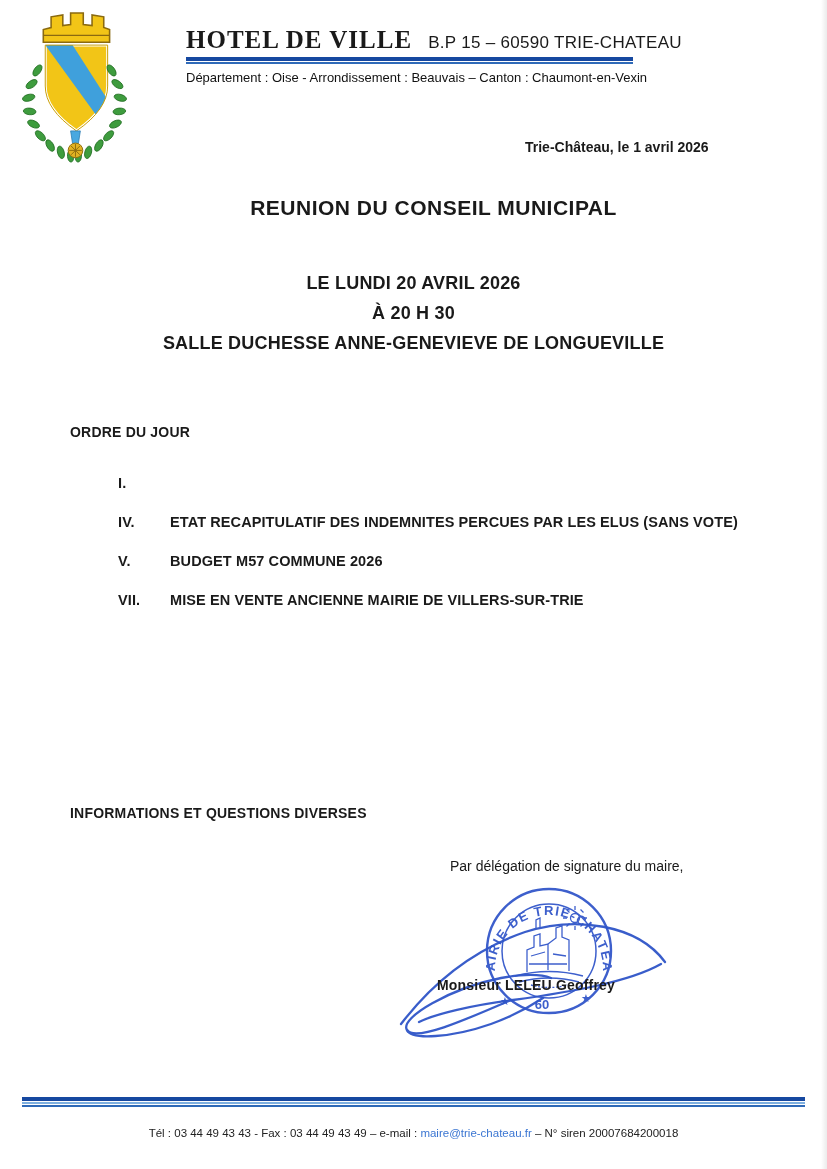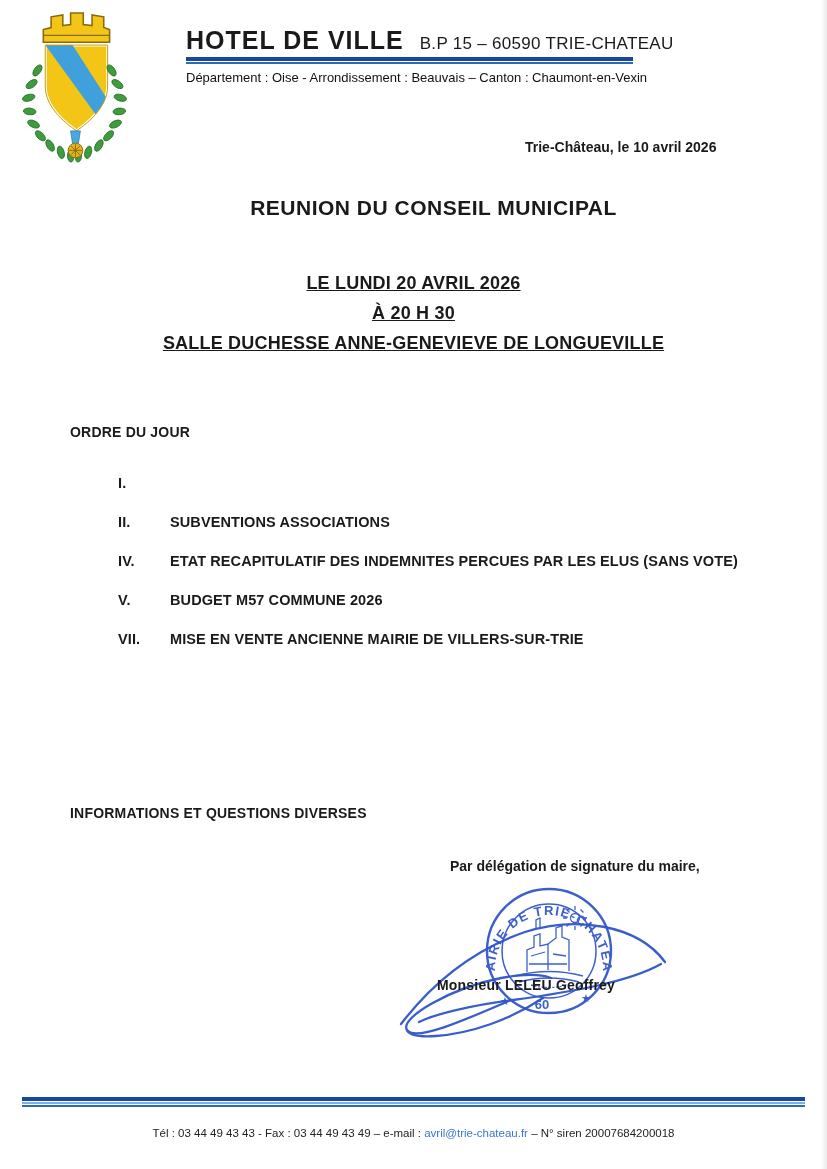--- a/index.html
+++ b/index.html
@@ -6,40 +6,40 @@
   .page{
     position:relative;width:827px;height:1169px;background:#ffffff;
     font-family:"Liberation Sans",sans-serif;color:#1a1a1a;overflow:hidden;
     margin:0 auto;
   }
   .scan-edge{position:absolute;right:0;top:0;width:6px;height:100%;
     background:linear-gradient(to right,rgba(0,0,0,0),rgba(0,0,0,0.08));}
   
   .crest{position:absolute;left:16px;top:6px;}
   .org-line{position:absolute;left:186px;top:26px;white-space:nowrap;}
-  .org-name{font-size:25px;font-weight:bold;letter-spacing:1px;}
+  .org-name{font-size:25px;font-weight:bold;letter-spacing:1px;font-family:Liberation Serif, serif;}
   .org-address{font-size:17px;font-weight:normal;letter-spacing:.3px;margin-left:16px;}
   .header-rule{position:absolute;left:186px;top:57px;width:447px;}
   .rule-dark{height:4px;background:#1648A0;}
   .rule-gap{height:1px;background:#fff;}
   .rule-light{height:2px;background:#7FB0E0;}
   .rule-mid{height:2px;background:#2F6AB8;}
   .dept-line{position:absolute;left:186px;top:70px;font-size:13px;color:#111;white-space:nowrap;}
   .date-line{position:absolute;left:525px;top:139px;font-size:14px;font-weight:bold;white-space:nowrap;}
   
   .doc-title{position:absolute;left:0;top:196px;width:100%;text-align:center;
     font-size:21px;font-weight:bold;letter-spacing:.5px;margin-left:20px;}
   .meeting-block{position:absolute;left:0;top:268px;width:100%;text-align:center;
-    font-size:18px;font-weight:bold;line-height:30px;letter-spacing:.2px;text-decoration:underline;}
+    font-size:18px;font-weight:bold;line-height:30px;letter-spacing:.2px;}
   .agenda-heading{position:absolute;left:70px;top:424px;font-size:14px;font-weight:bold;letter-spacing:.2px;}
   .agenda{position:absolute;left:118px;top:475px;width:620px;}
   .agenda-item{display:flex;margin-bottom:23px;font-size:14.5px;font-weight:bold;letter-spacing:.1px;}
   .agenda-num{width:52px;flex:0 0 52px;}
   .info-heading{position:absolute;left:70px;top:805px;font-size:14px;font-weight:bold;letter-spacing:.2px;}
-  .delegation-line{position:absolute;left:450px;top:858px;font-size:14px;font-weight:bold;}
+  .delegation-line{position:absolute;left:450px;top:858px;font-size:14px;font-weight:normal;}
   .stamp-sig{position:absolute;left:393px;top:872px;}
   .signer-name{position:absolute;left:437px;top:977px;font-size:14px;font-weight:bold;letter-spacing:.2px;}
   
   .footer-rule{position:absolute;left:22px;top:1097px;width:783px;}
   .footer-text{position:absolute;left:0;top:1127px;width:100%;text-align:center;
     font-size:11.5px;color:#222;}
   .email-link{color:#3B76D2;text-decoration:none;}
 </style>
 </head>
 <body>
@@ -91,39 +91,35 @@
   <div class="org-line">
     <span class="org-name">HOTEL DE VILLE</span><span class="org-address">B.P 15 – 60590 TRIE-CHATEAU</span>
   </div>
   <div class="header-rule">
     <div class="rule-dark"></div>
       <div class="rule-gap"></div>
       <div class="rule-mid"></div>
   </div>
   <div class="dept-line">Département : Oise - Arrondissement : Beauvais – Canton : Chaumont-en-Vexin</div>
 
-  <div class="date-line">Trie-Château, le 10 avril 2026</div>
+  <div class="date-line">Trie-Château, le 1 avril 2026</div>
 
   <div class="doc-title">REUNION DU CONSEIL MUNICIPAL</div>
 
   <div class="meeting-block">
     <div>LE LUNDI 20 AVRIL 2026</div>
     <div>À 20 H 30</div>
     <div>SALLE DUCHESSE ANNE-GENEVIEVE DE LONGUEVILLE</div>
   </div>
 
   <div class="agenda-heading">ORDRE DU JOUR</div>
 
   <div class="agenda">
     <div class="agenda-item">
       <span class="agenda-num">I.</span>
-    </div>
-    <div class="agenda-item">
-      <span class="agenda-num">II.</span>
-      <span>SUBVENTIONS ASSOCIATIONS</span>
     </div>
     <div class="agenda-item">
       <span class="agenda-num">IV.</span>
       <span>ETAT RECAPITULATIF DES INDEMNITES PERCUES PAR LES ELUS (SANS VOTE)</span>
     </div>
     <div class="agenda-item">
       <span class="agenda-num">V.</span>
       <span>BUDGET M57 COMMUNE 2026</span>
     </div>
     <div class="agenda-item">
@@ -173,17 +169,17 @@
   <div class="signer-name">Monsieur LELEU Geoffrey</div>
 
   <div class="footer-rule">
     <div class="rule-dark"></div>
       <div class="rule-gap"></div>
     <div class="rule-light"></div>
       <div class="rule-gap"></div>
       <div class="rule-mid"></div>
   </div>
   <div class="footer-text">
-    <span>Tél : 03 44 49 43 43 - Fax : 03 44 49 43 49 – e-mail : </span><a href="#" class="email-link">avril@trie-chateau.fr</a><span> – N° siren 20007684200018</span>
+    <span>Tél : 03 44 49 43 43 - Fax : 03 44 49 43 49 – e-mail : </span><a href="#" class="email-link">maire@trie-chateau.fr</a><span> – N° siren 20007684200018</span>
   </div>
 
   <div class="scan-edge"></div>
 </div>
 
 </body></html>

